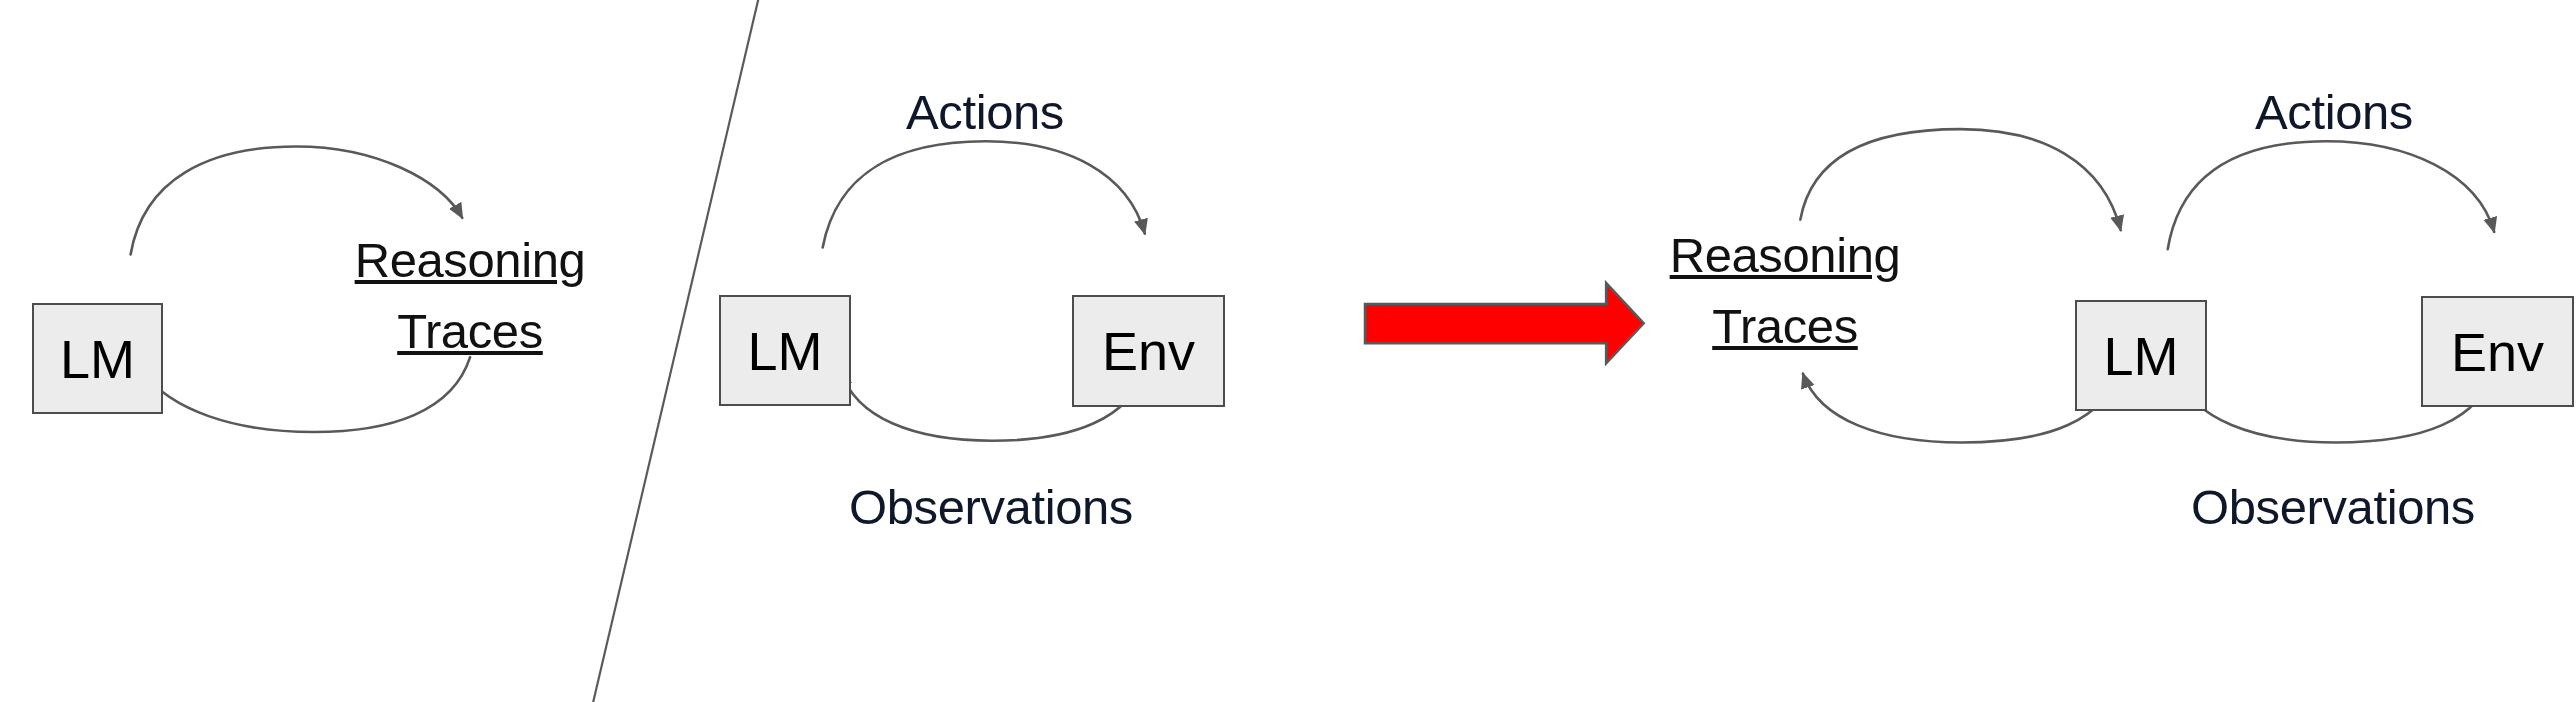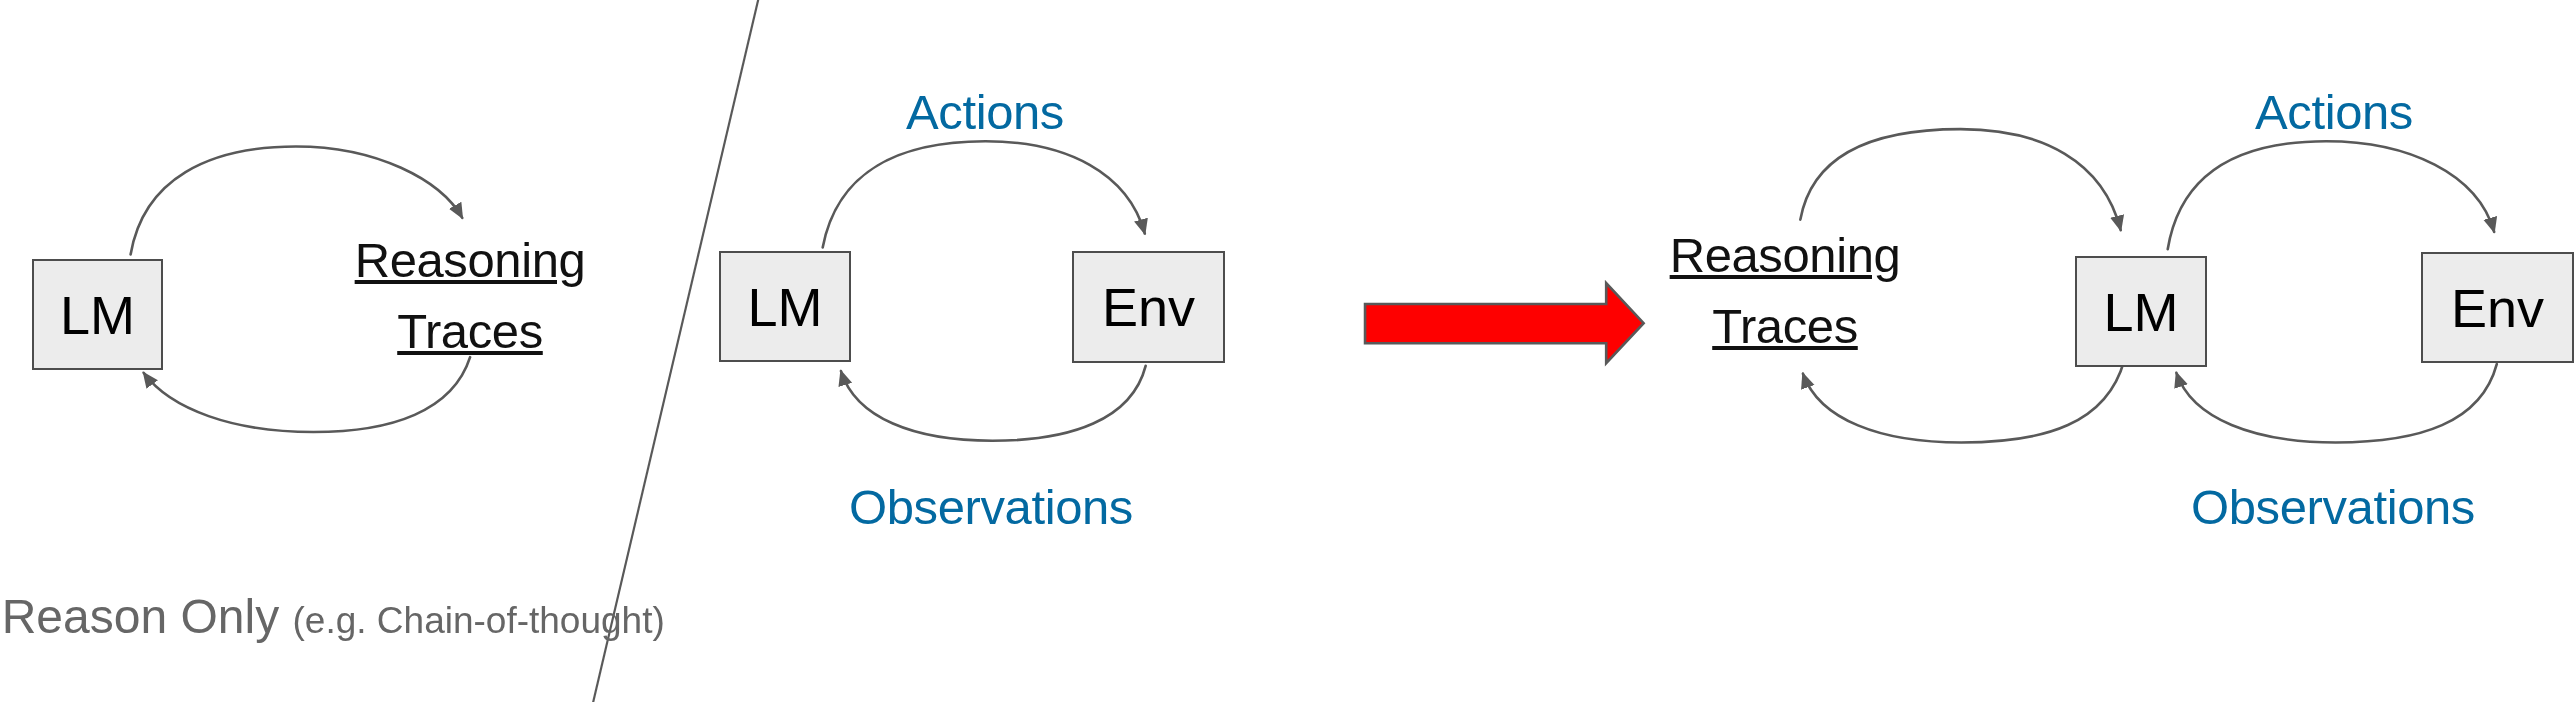--- a/index.html
+++ b/index.html
@@ -12,24 +12,25 @@
   }
   .lines-layer{position:absolute;left:0;top:0;width:2576px;height:703px;}
   .node-box{
     position:absolute;
     background:#ececec;
     border:2.6px solid #4d4d4d;
     display:flex;align-items:center;justify-content:center;
     box-sizing:border-box;
     font-size:54px;color:#000000;
     letter-spacing:0px;
+    margin-top:44px;
   }
   .diagram-label{
     position:absolute;
-    font-size:49px;color:#0369a1;
+    font-size:49px;color:#0f172a;
     letter-spacing:-0.4px;
     white-space:nowrap;
     transform:translateX(-50%);
   }
   .loop-label{
     position:absolute;
     font-size:49px;color:#111111;
     letter-spacing:-0.4px;
     line-height:71px;
     text-align:center;
@@ -92,23 +93,20 @@
 
   <div class="node-box" style="left:32px;top:259px;width:131px;height:111px;">
     <span>LM</span>
   </div>
 
   <div class="loop-label" style="left:470px;top:225px;">
     <div>Reasoning</div>
     <div>Traces</div>
   </div>
 
-  <div class="caption" style="left:1.7px;top:589px;">
-    <span class="caption-main">Reason Only</span><span class="caption-main">&nbsp;</span><span class="caption-note">(e.g. Chain-of-thought)</span>
-  </div>
 
   <div class="node-box" style="left:719px;top:251px;width:132px;height:111px;">
     <span>LM</span>
   </div>
   <div class="node-box" style="left:1072px;top:251px;width:153px;height:112px;">
     <span>Env</span>
   </div>
 
   <div class="diagram-label" style="left:985px;top:84px;">Actions</div>
   <div class="diagram-label" style="left:991px;top:479px;">Observations</div>

